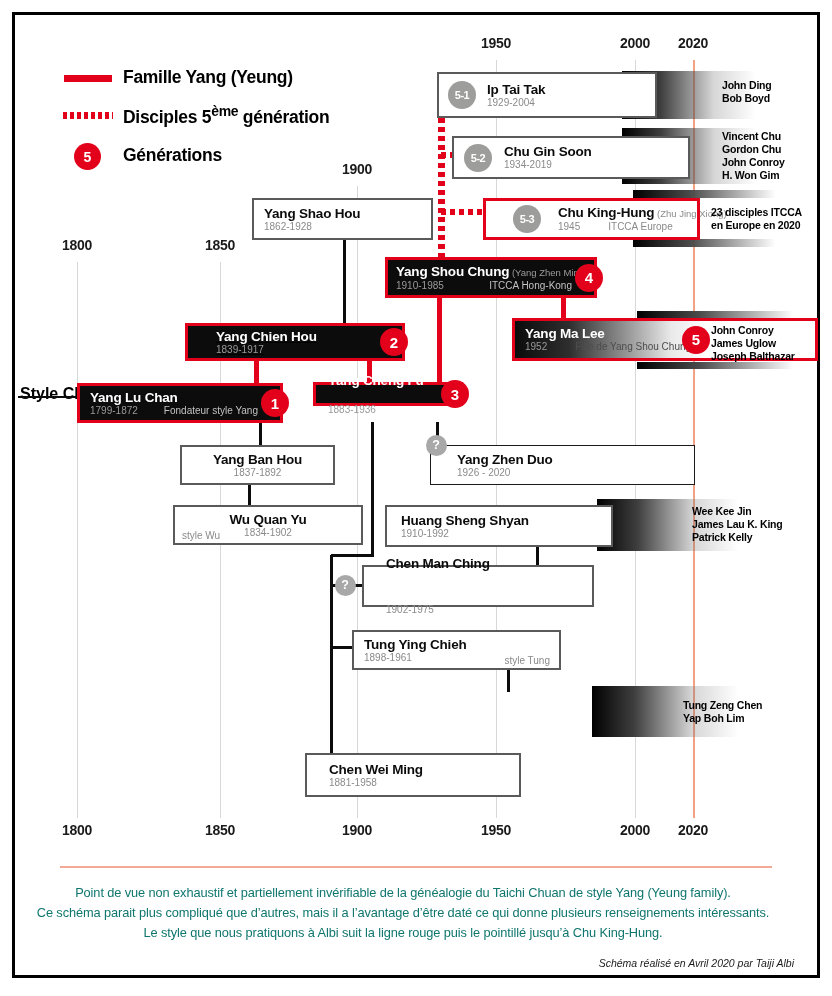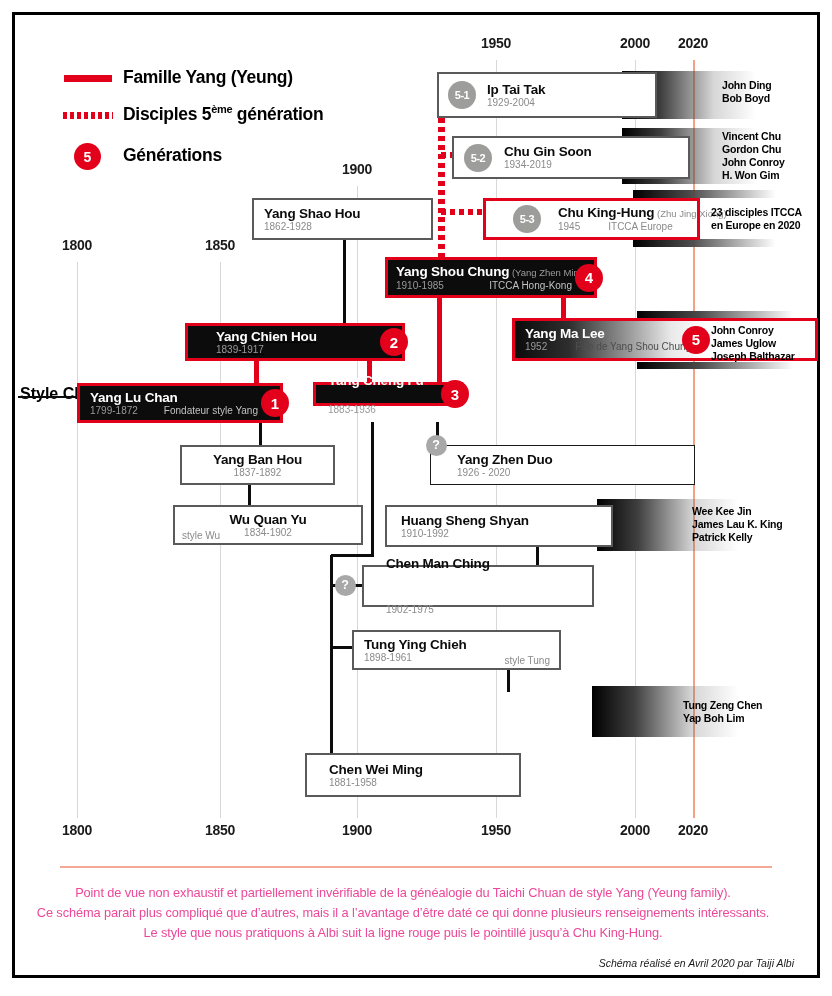--- a/index.html
+++ b/index.html
@@ -39,35 +39,35 @@
   .badge-red{position:absolute;width:28px;height:28px;border-radius:50%;background:#e2001a;color:#fff;
       font-weight:bold;font-size:15px;display:flex;align-items:center;justify-content:center;top:50%;transform:translateY(-50%);z-index:6;}
   .badge-gray{position:absolute;width:28px;height:28px;border-radius:50%;background:#9d9d9c;color:#fff;
       font-weight:bold;font-size:11px;letter-spacing:-0.5px;display:flex;align-items:center;justify-content:center;top:50%;transform:translateY(-50%);z-index:6;}
   .marker{position:absolute;width:21px;height:21px;border-radius:50%;background:#a8a8a8;color:#fff;
       font-weight:bold;font-size:12.5px;display:flex;align-items:center;justify-content:center;z-index:7;}
   .successors{position:absolute;font-size:10.5px;font-weight:600;color:#000;line-height:13px;letter-spacing:-0.2px;white-space:nowrap;z-index:7;}
 
   
   .sep-line{position:absolute;height:2px;background:#f4a896;}
-  .footer-line{position:absolute;left:16px;width:774px;text-align:center;font-size:12.8px;color:#ec4899;letter-spacing:-0.1px;}
+  .footer-line{position:absolute;left:16px;width:774px;text-align:center;font-size:12.8px;color:#0f766e;letter-spacing:-0.1px;}
   .credit{position:absolute;right:38px;font-size:10.5px;font-style:italic;color:#1a1a1a;}
   .style-chen{position:absolute;font-size:16px;font-weight:600;color:#000;}
 </style>
 </head>
 <body>
 
 <div id="page">
   <div id="frame"></div>
 
   <div>
     <div class="legend-swatch-solid" style="left:64px;top:75px;"></div>
     <div class="legend-label" style="left:123px;top:67px;">Famille Yang (Yeung)</div>
     <div class="legend-swatch-dotted" style="left:63px;top:112px;"></div>
-    <div class="legend-label" style="left:123px;top:103px;"><span>Disciples 5</span><sup style="font-size:11px;">ème</sup><span> génération</span></div>
+    <div class="legend-label" style="left:123px;top:103px;"><span>Disciples 5</span><sup style="font-size:14px;">ème</sup><span> génération</span></div>
     <div class="legend-badge" style="left:74px;top:143px;">5</div>
     <div class="legend-label" style="left:123px;top:145px;">Générations</div>
   </div>
 
   <div class="style-chen" style="left:20px;top:385px;">Style Chen</div>
 
   <div id="diagram-layer" class="abs" style="left:0;top:0;width:832px;height:996px;">
       <div class="gridline" style="left: 77px; top: 262px; height: 556px; background: rgb(216, 216, 216); width: 1px; z-index: 1;"></div>
       <div class="yearlabel" style="left: 77px; top: 237px; z-index: 2;">1800</div>
       <div class="yearlabel" style="left: 77px; top: 822px; z-index: 2;">1800</div>

